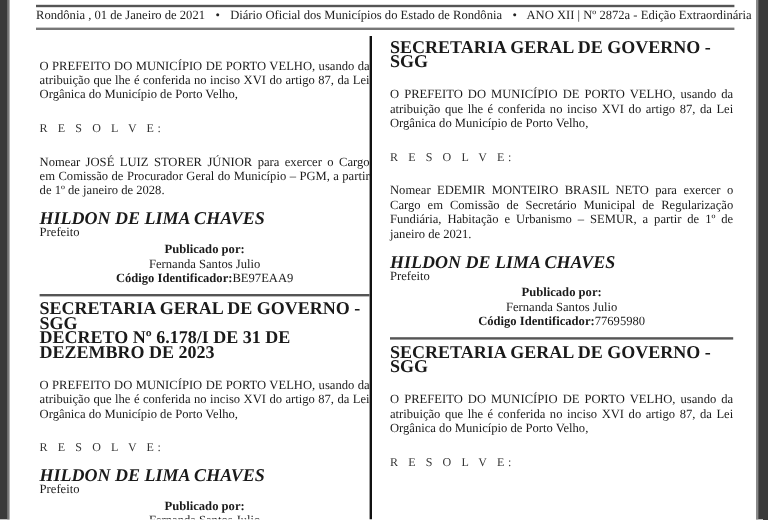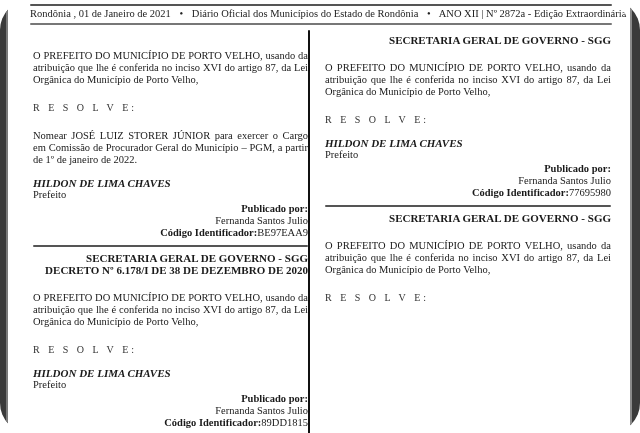--- a/index.html
+++ b/index.html
@@ -1,15 +1,15 @@
 <!DOCTYPE html>
 <html><head>
   <meta charset="utf-8">
   <style>
-    * { margin: 0; padding: 0; box-sizing: border-box; border-radius: 30px; }
+    * { margin: 0; padding: 0; box-sizing: border-box; }
     html, body { width: 640px; height: 433px; overflow: hidden; background: #ffffff; }
     body { position: relative; font-family: "Liberation Serif", "DejaVu Serif", serif; color: #1a1a1a; }
 
     .frame-left { position: absolute; left: 0; top: 0; width: 8px; height: 433px; background: #3a3a3a; }
     .frame-left::after { content: ""; position: absolute; right: 0; top: 0; width: 2px; height: 100%; background: #7a7a7a; }
     .frame-right { position: absolute; right: 0; top: 0; width: 10px; height: 433px; background: #3a3a3a; }
     .frame-right::before { content: ""; position: absolute; left: 0; top: 0; width: 2px; height: 100%; background: #8a8a8a; }
 
     .page { position: absolute; left: 8px; top: 0; width: 622px; height: 433px; background: #fff; overflow: hidden; }
 
@@ -20,26 +20,26 @@
 
     .col-divider { position: absolute; left: 300px; top: 30px; width: 2px; height: 410px; background: #111; }
 
     .col { position: absolute; top: 34px; }
     .col-left { left: 25px; width: 275px; }
     .col-right { left: 317px; width: 286px; top: 10px; }
 
     p { font-size: 10.5px; line-height: 12px; text-align: justify; margin-top: 16px; }
     .para { margin-bottom: 11px; }
     .resolve { letter-spacing: 3px; font-size: 10px; margin-bottom: 11px; color: #333; }
-    .signer { font-weight: bold; font-style: italic; font-size: 11px; line-height: 12px; }
+    .signer { font-weight: bold; font-style: italic; font-size: 15px; line-height: 12px; }
     .role { font-size: 10.5px; line-height: 12px; margin-bottom: 2px; }
-    .pub { text-align: right; font-size: 10.5px; line-height: 12px; }
+    .pub { text-align: center; font-size: 10.5px; line-height: 12px; }
     .pub .b { font-weight: bold; }
     .sec-rule { height: 2px; background: #555; margin: 6px 0 5px 0; }
-    .sec-title { text-align: right; font-weight: bold; font-size: 11px; line-height: 12px; }
+    .sec-title { text-align: left; font-weight: bold; font-size: 15px; line-height: 12px; }
     .sec-title + .sec-title { margin-bottom: 9px; }
     .block { }
   </style>
 </head>
 <body>
 
 <div class="frame-left"></div>
 <div class="frame-right"></div>
 
 <div class="page">
@@ -52,49 +52,50 @@
     <span>ANO XII | Nº 2872a - Edição Extraordinária</span>
   </div>
   <div class="header-rule-bottom"></div>
 
   <div class="col-divider"></div>
 
   <div class="col col-left">
     <div class="block">
       <p class="para">O PREFEITO DO MUNICÍPIO DE PORTO VELHO, usando da atribuição que lhe é conferida no inciso XVI do artigo 87, da Lei Orgânica do Município de Porto Velho,</p>
       <p class="resolve">R E S O L V E:</p>
-      <p class="para">Nomear JOSÉ LUIZ STORER JÚNIOR para exercer o Cargo em Comissão de Procurador Geral do Município – PGM, a partir de 1º de janeiro de 2022.</p>
+      <p class="para">Nomear JOSÉ LUIZ STORER JÚNIOR para exercer o Cargo em Comissão de Procurador Geral do Município – PGM, a partir de 1º de janeiro de 2028.</p>
       <div class="signer">HILDON DE LIMA CHAVES</div>
       <div class="role">Prefeito</div>
       <div class="pub b" style="font-weight:bold">Publicado por:</div>
       <div class="pub">Fernanda Santos Julio</div>
       <div class="pub"><span class="b">Código Identificador:</span><span>BE97EAA9</span></div>
     </div>
 
     <div class="sec-rule"></div>
 
     <div class="block">
       <div class="sec-title">SECRETARIA GERAL DE GOVERNO - SGG</div>
-      <div class="sec-title">DECRETO Nº 6.178/I DE 38 DE DEZEMBRO DE 2020</div>
+      <div class="sec-title">DECRETO Nº 6.178/I DE 31 DE DEZEMBRO DE 2023</div>
       <p class="para">O PREFEITO DO MUNICÍPIO DE PORTO VELHO, usando da atribuição que lhe é conferida no inciso XVI do artigo 87, da Lei Orgânica do Município de Porto Velho,</p>
       <p class="resolve">R E S O L V E:</p>
       <div class="signer">HILDON DE LIMA CHAVES</div>
       <div class="role">Prefeito</div>
       <div class="pub" style="font-weight:bold">Publicado por:</div>
       <div class="pub">Fernanda Santos Julio</div>
       <div class="pub"><span class="b">Código Identificador:</span><span>89DD1815</span></div>
     </div>
 
   </div>
 
   <div class="col col-right">
     <div class="block" style="padding-top:24px;">
       <div class="sec-title">SECRETARIA GERAL DE GOVERNO - SGG</div>
       <p class="para">O PREFEITO DO MUNICÍPIO DE PORTO VELHO, usando da atribuição que lhe é conferida no inciso XVI do artigo 87, da Lei Orgânica do Município de Porto Velho,</p>
       <p class="resolve">R E S O L V E:</p>
+      <p class="para">Nomear EDEMIR MONTEIRO BRASIL NETO para exercer o Cargo em Comissão de Secretário Municipal de Regularização Fundiária, Habitação e Urbanismo – SEMUR, a partir de 1º de janeiro de 2021.</p>
       <div class="signer">HILDON DE LIMA CHAVES</div>
       <div class="role">Prefeito</div>
       <div class="pub" style="font-weight:bold">Publicado por:</div>
       <div class="pub">Fernanda Santos Julio</div>
       <div class="pub"><span class="b">Código Identificador:</span><span>77695980</span></div>
     </div>
 
     <div class="sec-rule"></div>
 
     <div class="block">

